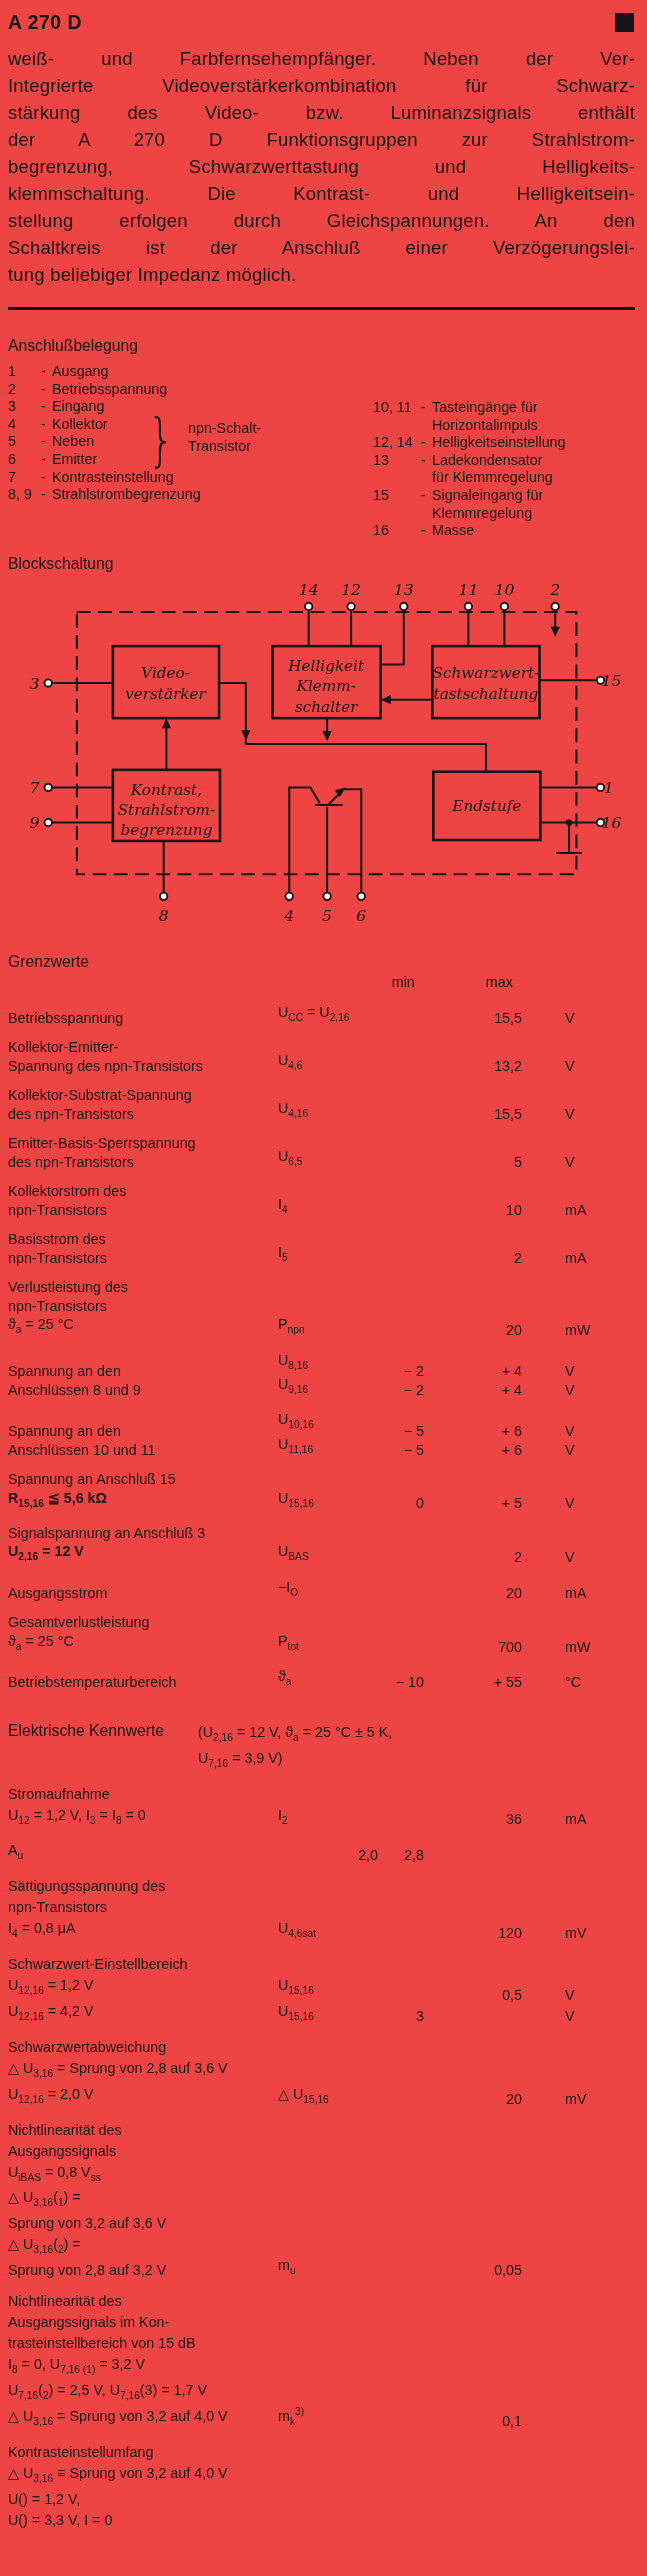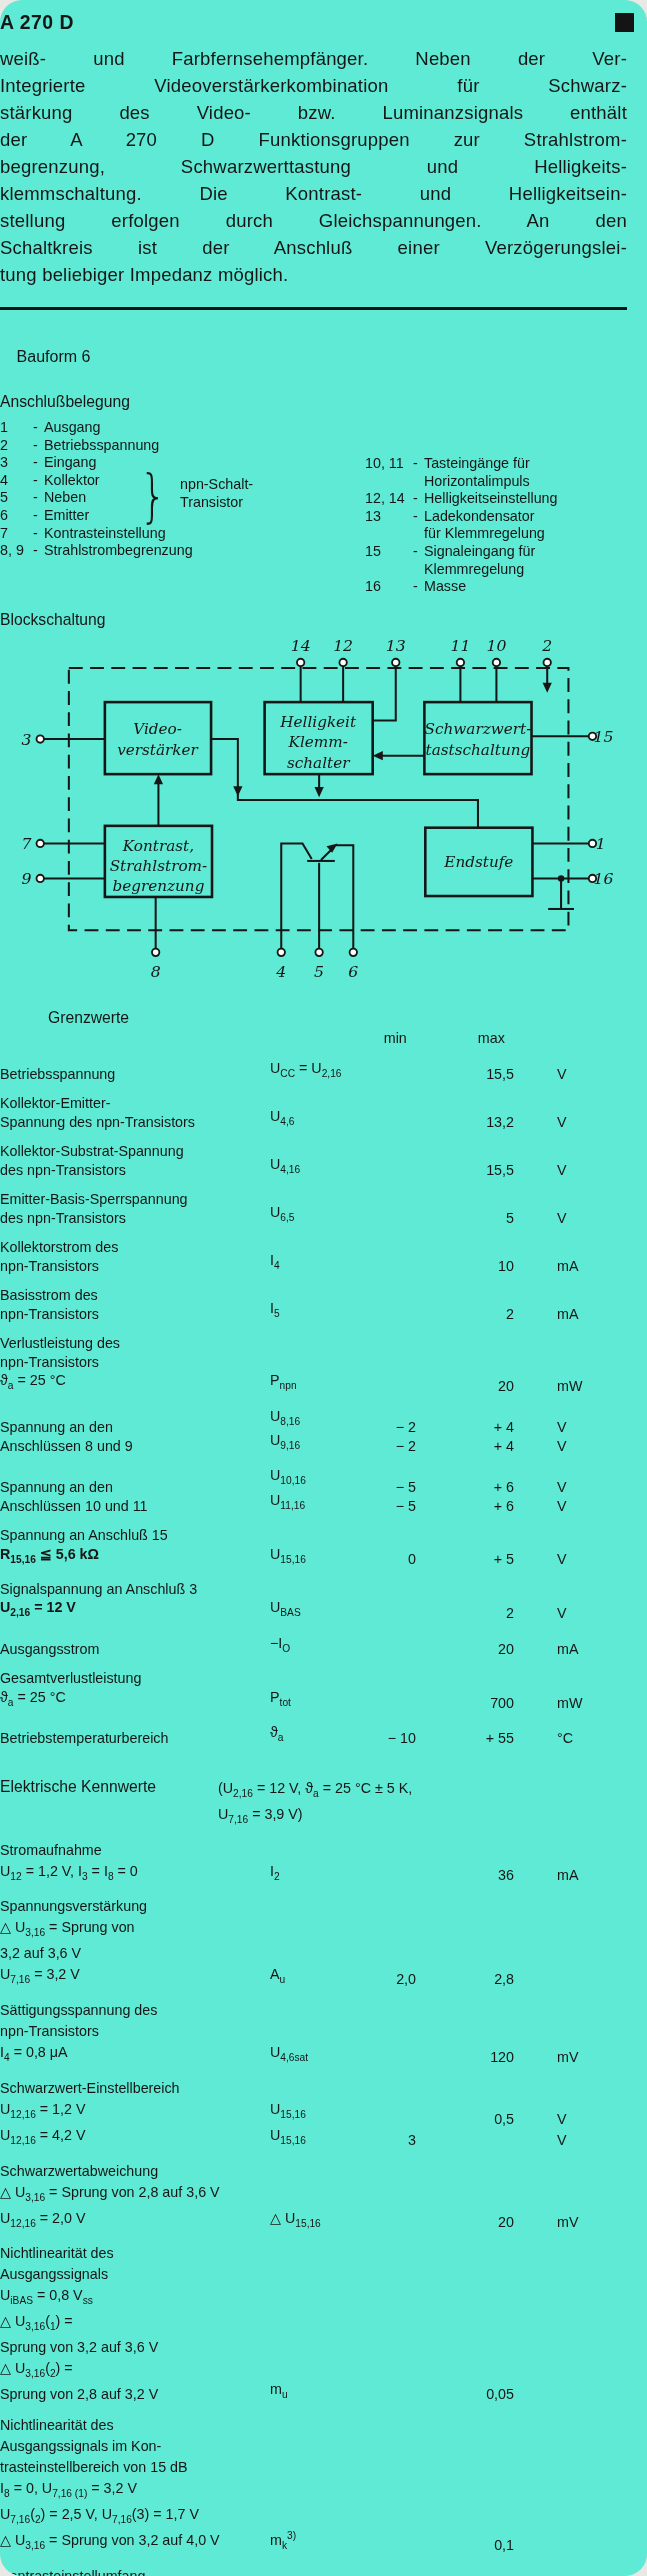--- a/index.html
+++ b/index.html
@@ -1,22 +1,21 @@
 <!DOCTYPE html>
 <html style="font-size:15px"><head>
 <meta charset="utf-8">
 <style>
   * { margin:0; padding:0; box-sizing:border-box; }
   html,body { background:#e8e8e4; }
   .page {
     position:relative; width:647px; height:2576px; margin:0 auto;
-    background:#5eead4; color:#161616; overflow:hidden;
+    background:#ef4444; color:#161616; overflow:hidden;
     font-family:"Liberation Sans", sans-serif;
-    padding:11px 13px 0 0;
-    border-radius:22px;
+    padding:11px 13px 0 8px;
   }
   
   .title-row { display:flex; justify-content:space-between; align-items:flex-start; }
   .title { font-size:19.4px; font-weight:bold; letter-spacing:0.5px; }
   .corner-mark { width:19.4px; height:19.4px; background:#141414; margin-top:1.8px; }
   
   .intro { margin-top:11px; font-size:18.5px; line-height:27px; letter-spacing:0.2px; width:627px; }
   .intro .jl { text-align:justify; text-align-last:justify; }
   .intro .jl:last-child { text-align-last:left; }
   .rule { height:3.2px; background:#121212; width:627px; margin-top:18.5px; }
@@ -41,32 +40,32 @@
   svg.diagram .blk-label { font-size:16.5px; text-anchor:middle; }
   svg.diagram .pin-num { font-size:17px; text-anchor:middle; }
   .ln { stroke:#161616; stroke-width:2.2; fill:none; }
   .bx { stroke:#161616; stroke-width:2.8; fill:none; }
   .pc { stroke:#161616; stroke-width:2; fill:#fcfcfa; }
   .ar { fill:#161616; stroke:none; }
   
   .tbl { margin-top:0; font-size:14.3px; }
   .grenz { line-height:18.5px; }
   .kenn  { line-height:21px; }
-  .grenz-h { margin-top:16.6px;margin-left:48px; }
+  .grenz-h { margin-top:16.6px; }
   .trow { display:grid; grid-template-columns:270px 100px 46px 98px auto; align-items:end; }
   .grenz .trow { margin-top:11px; }
   .kenn .trow { margin-top:10px; }
   .c-min, .c-max { text-align:right; }
   .c-unit { padding-left:43px; }
   .minmax-row { margin-top:1.8px !important; }
   .minmax-row .c-min, .minmax-row .c-max { padding-right:9.2px; }
   sub { font-size:10.2px; }
   sup { font-size:10.2px; }
   
-  .kenn-head { display:flex; margin-top:30.5px; align-items:flex-start;gap:28px; }
+  .kenn-head { display:flex; margin-top:30.5px; align-items:flex-start; }
   .kenn-head .sec-h { width:190px; }
   .kenn-cond { font-size:14.3px; line-height:21px; }
 </style>
 </head>
 <body>
 
 <div class="page">
 
   <div class="title-row">
     <div class="title">A 270 D</div>
@@ -81,21 +80,20 @@
       <div class="jl">der A 270 D Funktionsgruppen zur Strahlstrom-</div>
       <div class="jl">begrenzung, Schwarzwerttastung und Helligkeits-</div>
       <div class="jl">klemmschaltung. Die Kontrast- und Helligkeitsein-</div>
       <div class="jl">stellung erfolgen durch Gleichspannungen. An den</div>
       <div class="jl">Schaltkreis ist der Anschluß einer Verzögerungslei-</div>
       <div class="jl">tung beliebiger Impedanz möglich.</div>
     </div>
 
   <div class="rule"></div>
 
-  <div class="bauform">Bauform 6</div>
 
   <div class="sec-h pin-h">Anschlußbelegung</div>
 
   <div class="pins">
     <div class="pin-col-left">
       <div>
 
           <div class="pin-row">
             <span>1</span>
             <span>-</span>
@@ -420,21 +418,20 @@
 
         <div class="trow">
           <span class="c-label">Stromaufnahme<br>U<sub>12</sub> = 1,2 V, I<sub>3</sub> = I<sub>8</sub> = 0</span>
           <span class="c-sym">I<sub>2</sub></span>
           <span class="c-min"></span>
           <span class="c-max">36</span>
           <span class="c-unit">mA</span>
         </div>
 
         <div class="trow">
-          <span class="c-label">Spannungsverstärkung<br>△ U<sub>3,16</sub> = Sprung von<br>3,2 auf 3,6 V<br>U<sub>7,16</sub> = 3,2 V</span>
           <span class="c-sym">A<sub>u</sub></span>
           <span class="c-min">2,0</span>
           <span class="c-max">2,8</span>
           <span class="c-unit"></span>
         </div>
 
         <div class="trow">
           <span class="c-label">Sättigungsspannung des<br>npn-Transistors<br>I<sub>4</sub> = 0,8 μA</span>
           <span class="c-sym">U<sub>4,6sat</sub></span>
           <span class="c-min"></span>

